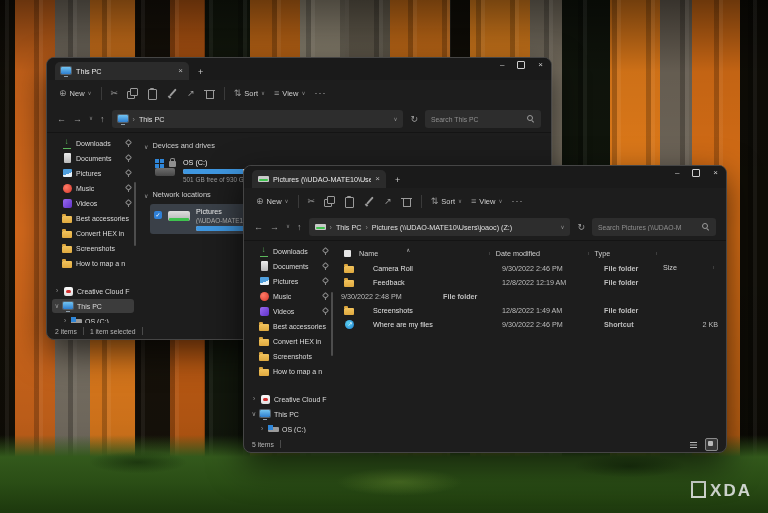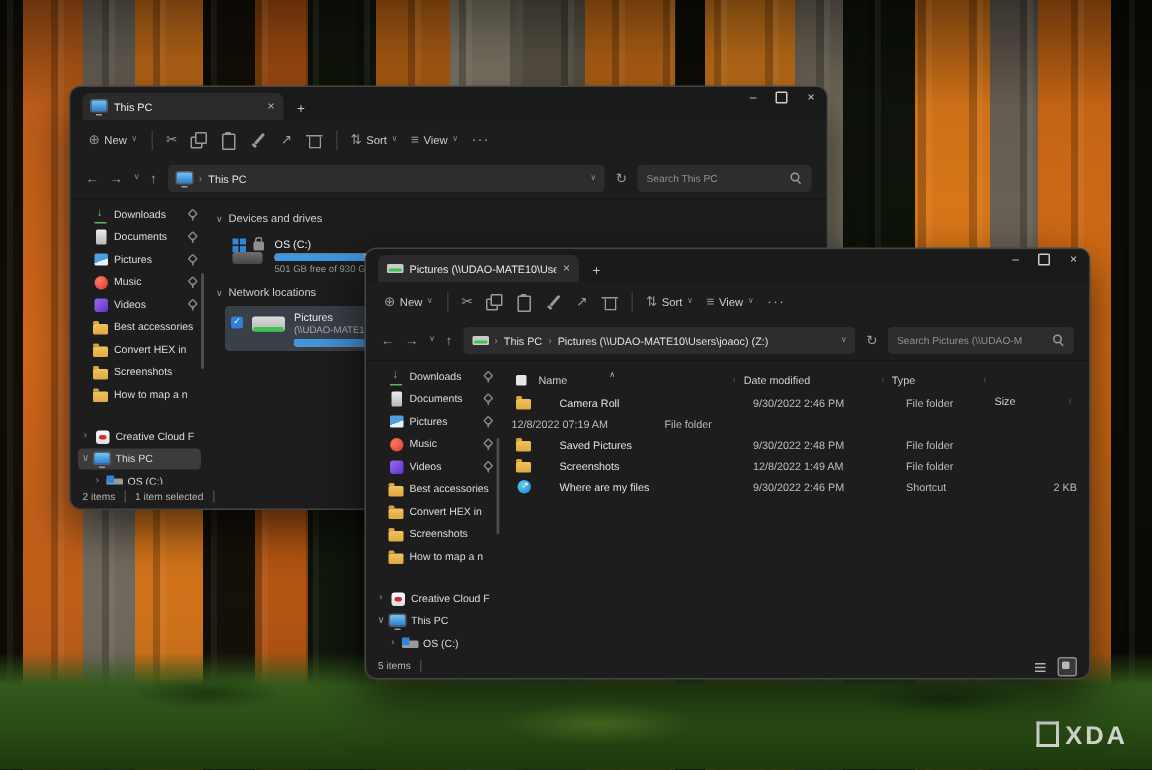--- a/index.html
+++ b/index.html
@@ -145,21 +145,21 @@
   .hc::after{content:'';position:absolute;right:4px;top:3px;bottom:3px;width:1px;background:#3d3d3d;}
   .hc.c-name{width:142px;display:flex;}
   .hc.c-date{width:102px;}
   .hc.c-type{width:70px;}
   .hc.c-size{width:58px;margin-top:28px;}
   .sortcaret{color:#b5b5b5;font-size:5.5px;margin-left:28px;margin-top:-2px;}
   .trow{display:flex;align-items:center;height:14px;font-size:7.2px;color:#e0e0e0;}
   .rc{white-space:nowrap;overflow:hidden;}
   .rc.c-name{width:158px;display:flex;align-items:center;gap:18px;padding-left:3px;}
   .rc.c-date{width:102px;color:#bdbdbd;}
-  .rc.c-type{width:70px;color:#bdbdbd;}
+  .rc.c-type{width:70px;color:#bdbdbd;font-weight:bold;}
   .rc.c-size{width:44px;text-align:right;color:#bdbdbd;}
 
   .statusbar{height:16px;flex:none;display:flex;align-items:center;gap:6px;padding:0 8px;font-size:6.8px;color:#b5b5b5;}
   .ssep{width:1px;height:8px;background:#4a4a4a;}
   .spacer{flex:1;}
   .vicon{width:11px;height:11px;position:relative;border-radius:2px;flex:none;}
   .vicon.vlist::before{content:'';position:absolute;left:2px;top:3px;width:7px;height:1px;background:#b5b5b5;box-shadow:0 2.5px 0 #b5b5b5,0 5px 0 #b5b5b5;}
   .vicon.vthumb{border:1px solid #8a8a8a;background:#383838;}
   .vicon.vthumb::before{content:'';position:absolute;left:2px;top:2px;width:5px;height:5px;background:#b9b9b9;border-radius:1px;}
 </style>
@@ -480,29 +480,29 @@
       <div class="trow">
         <span class="rc c-name">
             <span class="si icon-folder"></span>
             <span>Camera Roll</span>
           </span>
         <span class="rc c-date">9/30/2022 2:46 PM</span>
         <span class="rc c-type">File folder</span>
         <span class="rc c-size"></span>
       </div>
       <div class="trow">
-        <span class="rc c-date">12/8/2022 07:19 AM</span>
+        <span class="rc c-name">
+            <span class="si icon-folder"></span>
+            <span>Feedback</span>
+          </span>
+        <span class="rc c-date">12/8/2022 12:19 AM</span>
         <span class="rc c-type">File folder</span>
         <span class="rc c-size"></span>
       </div>
       <div class="trow">
-        <span class="rc c-name">
-            <span class="si icon-folder"></span>
-            <span>Saved Pictures</span>
-          </span>
         <span class="rc c-date">9/30/2022 2:48 PM</span>
         <span class="rc c-type">File folder</span>
         <span class="rc c-size"></span>
       </div>
       <div class="trow">
         <span class="rc c-name">
             <span class="si icon-folder"></span>
             <span>Screenshots</span>
           </span>
         <span class="rc c-date">12/8/2022 1:49 AM</span>

